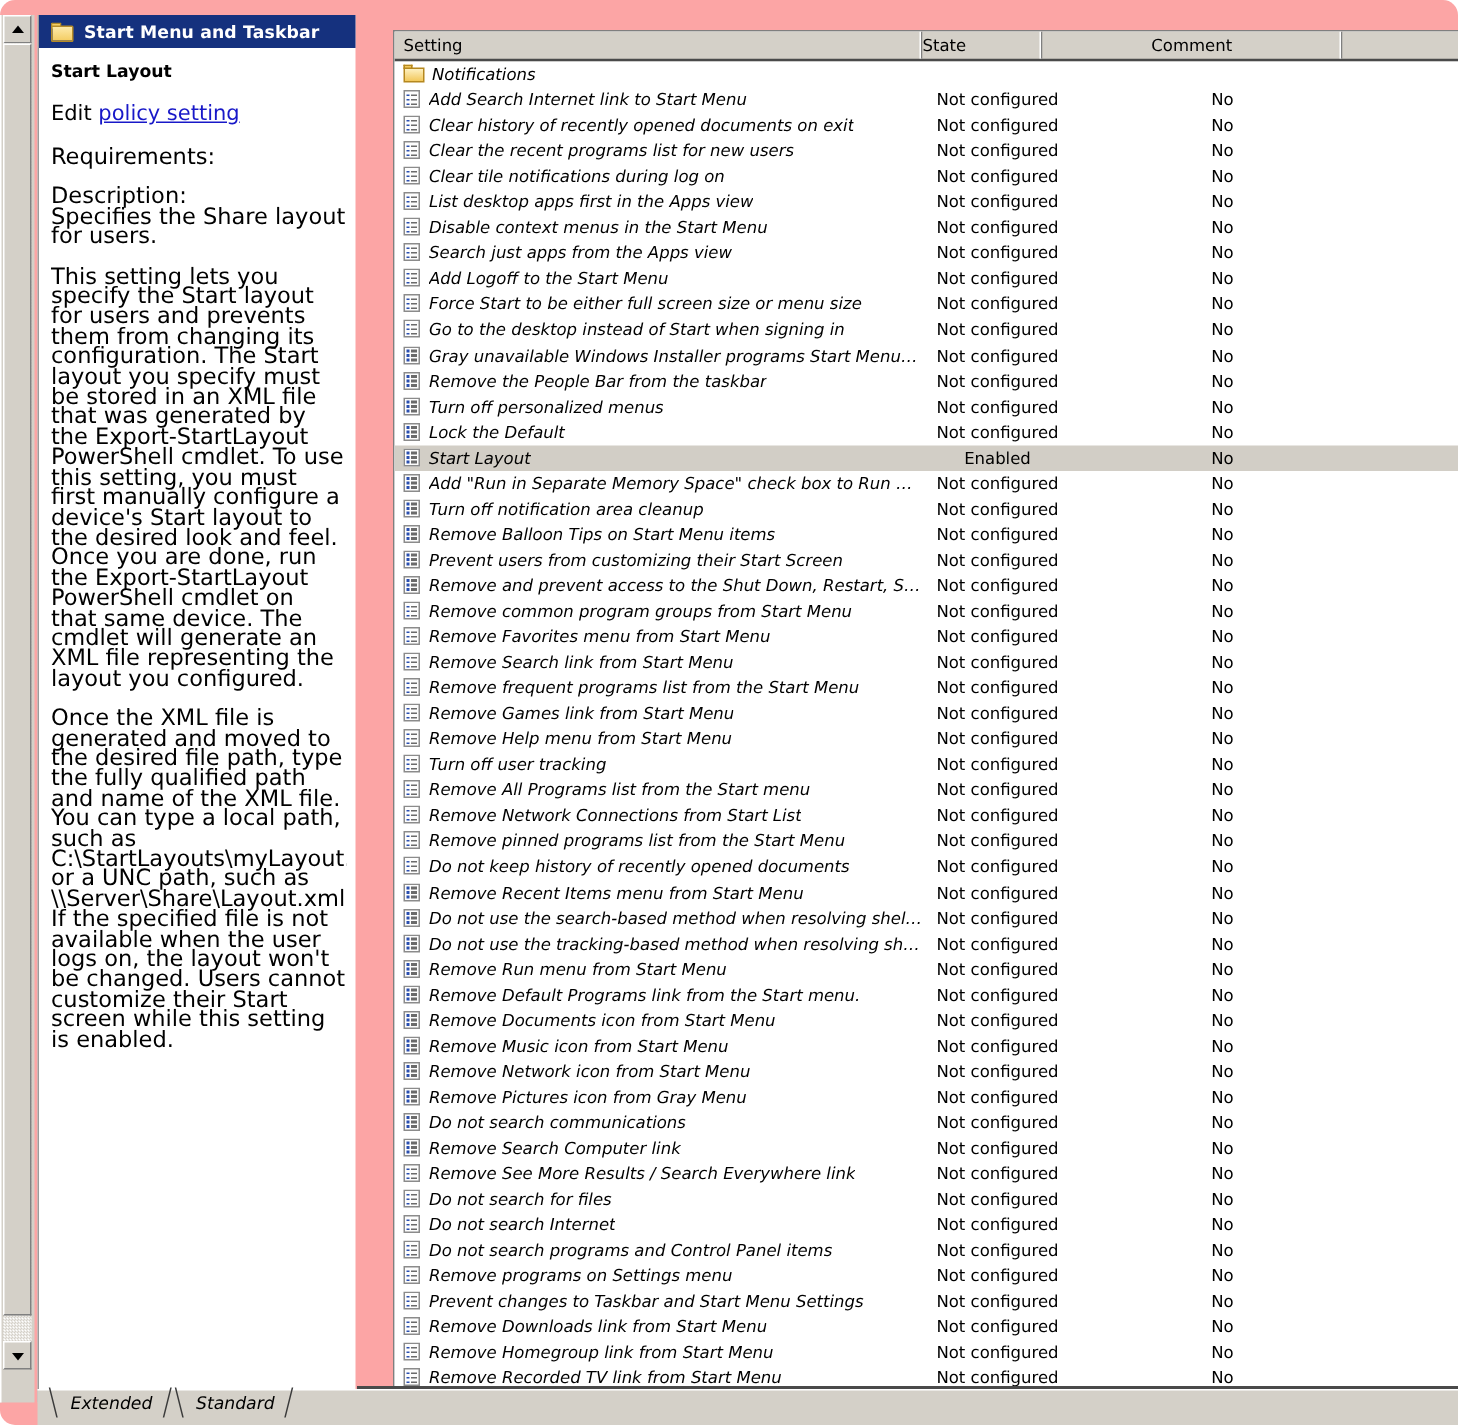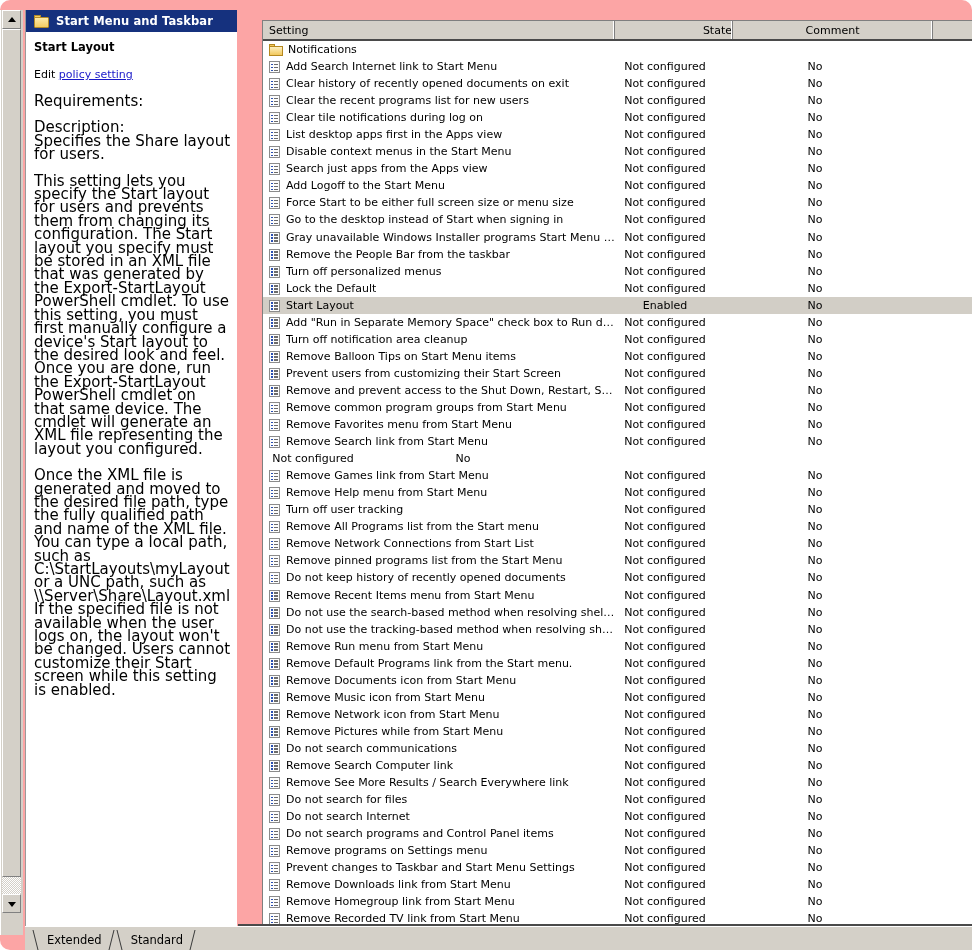--- a/index.html
+++ b/index.html
@@ -141,21 +141,21 @@
     bottom: 4px;
     overflow: hidden;
   }
   #desc-title {
     font-weight: bold;
     font-size: 11.5px;
     margin: 0 0 14px 0;
   }
   #edit-line {
     margin: 0 0 14px 0;
-    font-size: 11px;
+    font-size: 14px;
   }
   #edit-link {
     color: #1818c8;
     text-decoration: underline;
     cursor: pointer;
   }
   .desc-block {
     margin: 0 0 13px 0;
     line-height: 13.4px;
     font-size: 15px;
@@ -188,21 +188,21 @@
     height: 100%;
     display: flex;
     align-items: center;
     background: #d4d0c8;
     border-right: 1px solid #7f7f7f;
     box-sizing: border-box;
     font-size: 11px;
     color: #000;
   }
   .hcell.setting { width: 352px; padding-left: 6px; justify-content: flex-start;}
-  .hcell.state   { width: 118px; justify-content: flex-end; }
+  .hcell.state   { width: 80px; justify-content: flex-start; }
   .hcell.comment { width: 200px; justify-content: center; }
   .hcell.extra   { flex: 1 1 auto; border-right: none; }
   .hcell::after {
     content: "";
     position: absolute;
     right: 0; top: 0; bottom: 0;
     width: 1px;
     background: #ffffff;
   }
 
@@ -218,24 +218,25 @@
     height: 17.05px;
     box-sizing: border-box;
     white-space: nowrap;
   }
   .row.selected {
     background: #d2cec6;
   }
   .cell-setting {
     width: 352px;
     display: flex;
-    align-items: flex-end;
+    align-items: flex-start;
     padding-left: 6px;
     box-sizing: border-box;
     overflow: hidden;
+    font-style: italic;
   }
   .cell-state {
     width: 100px;
     text-align: center;
     overflow: hidden;
   }
   .cell-comment {
     width: 200px;
     text-align: center;
     overflow: hidden;
@@ -309,23 +310,24 @@
     height: 24px;
     background: #d4d0c8;
     border-top: 1px solid #ffffff;
     box-sizing: border-box;
     display: flex;
     align-items: flex-end;
     z-index: 5;
   }
   #tab-strip .tabs {
     display: flex;
-    align-items: flex-end;
+    align-items: flex-start;
     height: 26px;
     padding-left: 6px;
+    font-style: italic;
   }
   .tab {
     position: relative;
     height: 21px;
     display: flex;
     align-items: center;
     padding: 0 13px 0 16px;
     font-size: 11.5px;
     color: #000;
     background: transparent;
@@ -789,20 +791,32 @@
               <span class="ln r2"></span>
               <span class="bar r3"></span>
               <span class="ln r3"></span>
             </span>
             <span class="label">Remove Search link from Start Menu</span>
           </div>
           <div class="cell-state">Not configured</div>
           <div class="cell-comment">No</div>
         </div>
         <div class="row">
+          <div class="cell-setting">
+            <span class="policy-icon">
+              <span class="pg"></span>
+              <span class="bar r1"></span>
+              <span class="ln r1"></span>
+              <span class="bar r2"></span>
+              <span class="ln r2"></span>
+              <span class="bar r3"></span>
+              <span class="ln r3"></span>
+            </span>
+            <span class="label">Remove frequent programs list from the Start Menu</span>
+          </div>
           <div class="cell-state">Not configured</div>
           <div class="cell-comment">No</div>
         </div>
         <div class="row">
           <div class="cell-setting">
             <span class="policy-icon">
               <span class="pg"></span>
               <span class="bar r1"></span>
               <span class="ln r1"></span>
               <span class="bar r2"></span>
@@ -1043,21 +1057,21 @@
           <div class="cell-setting">
             <span class="policy-icon">
               <span class="pg"></span>
               <span class="bar r1"></span>
               <span class="ln r1"></span>
               <span class="bar r2"></span>
               <span class="ln r2"></span>
               <span class="bar r3"></span>
               <span class="ln r3"></span>
             </span>
-            <span class="label">Remove Pictures while from Start Menu</span>
+            <span class="label">Remove Pictures icon from Gray Menu</span>
           </div>
           <div class="cell-state">Not configured</div>
           <div class="cell-comment">No</div>
         </div>
         <div class="row">
           <div class="cell-setting">
             <span class="policy-icon">
               <span class="pg"></span>
               <span class="bar r1"></span>
               <span class="ln r1"></span>

